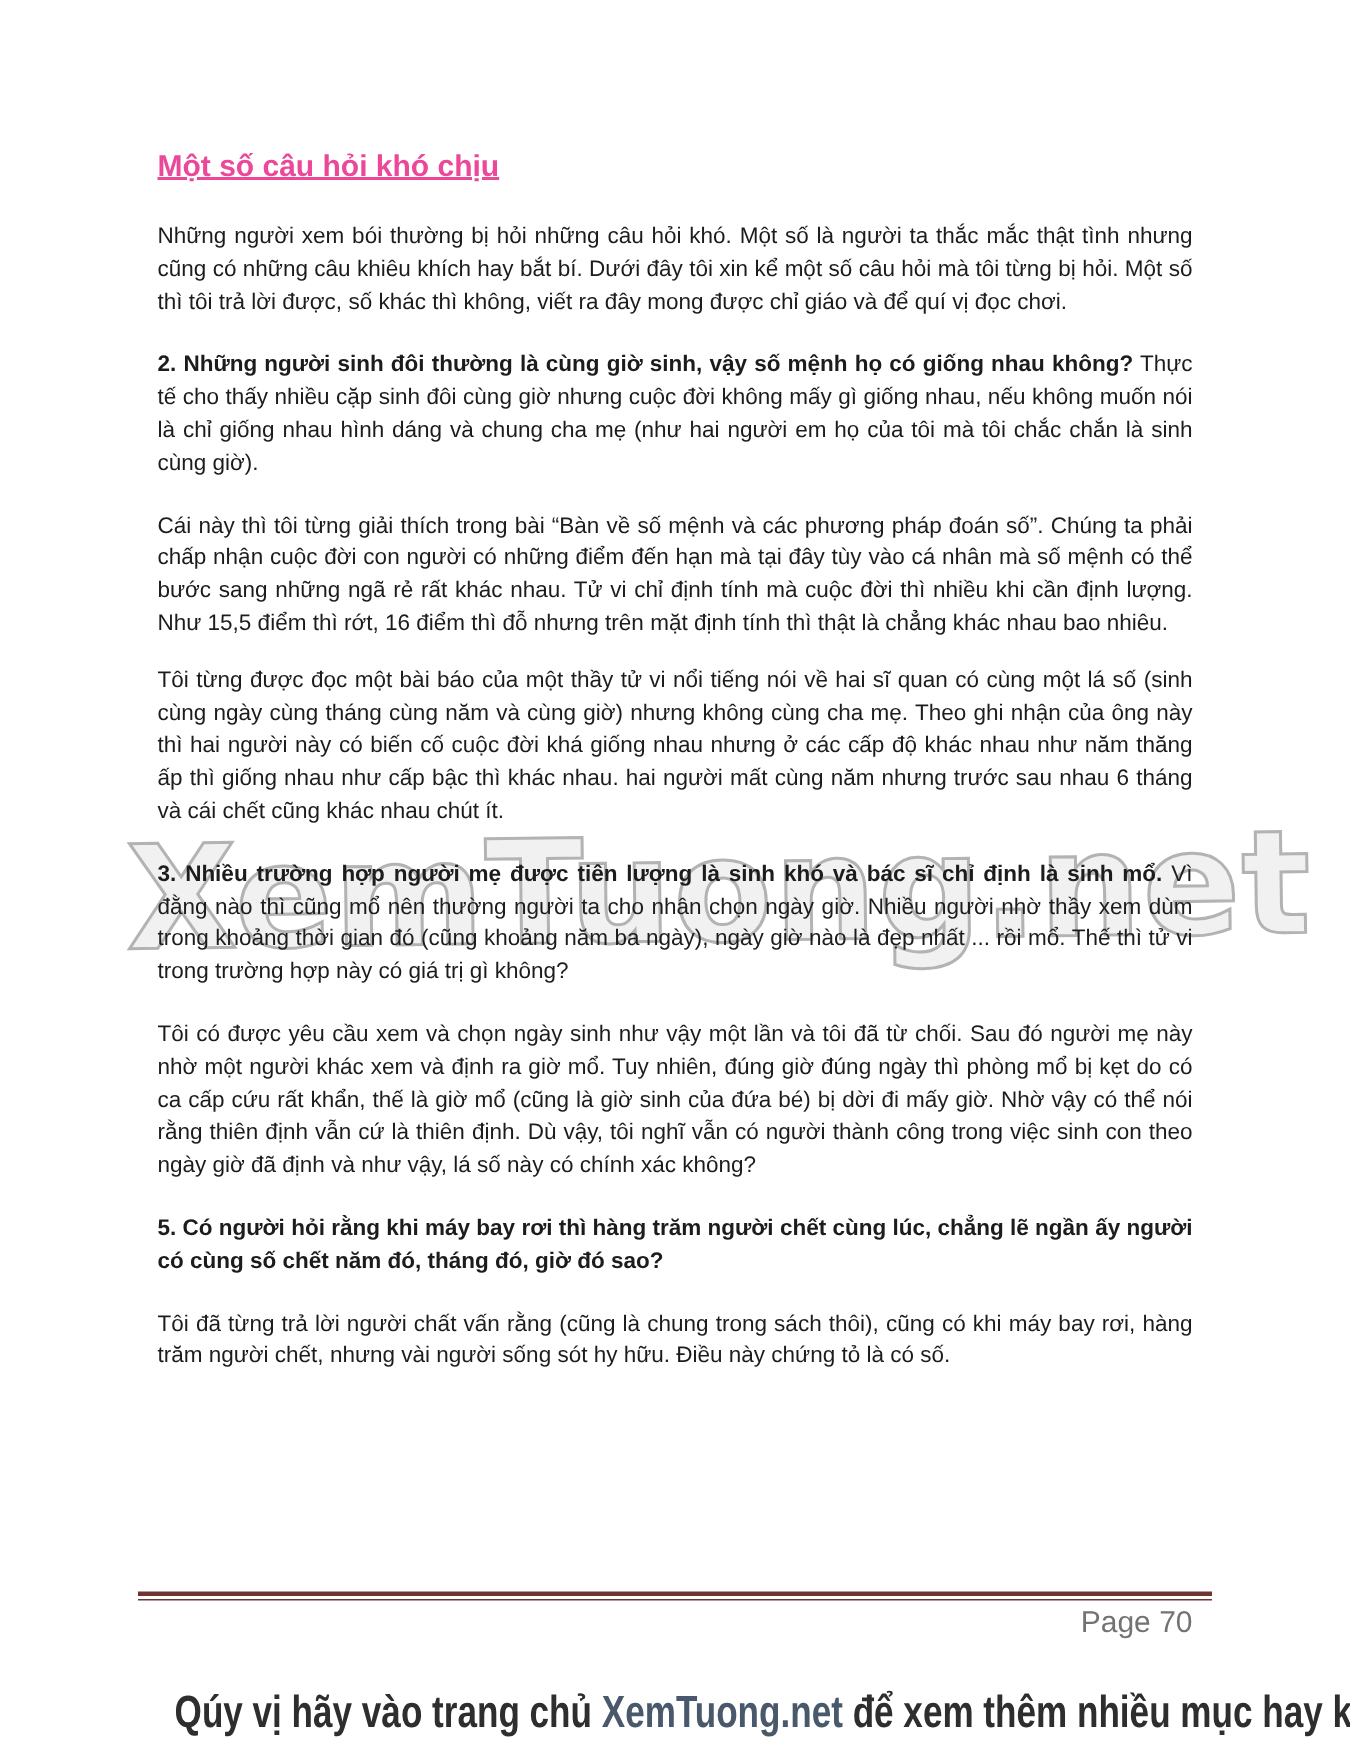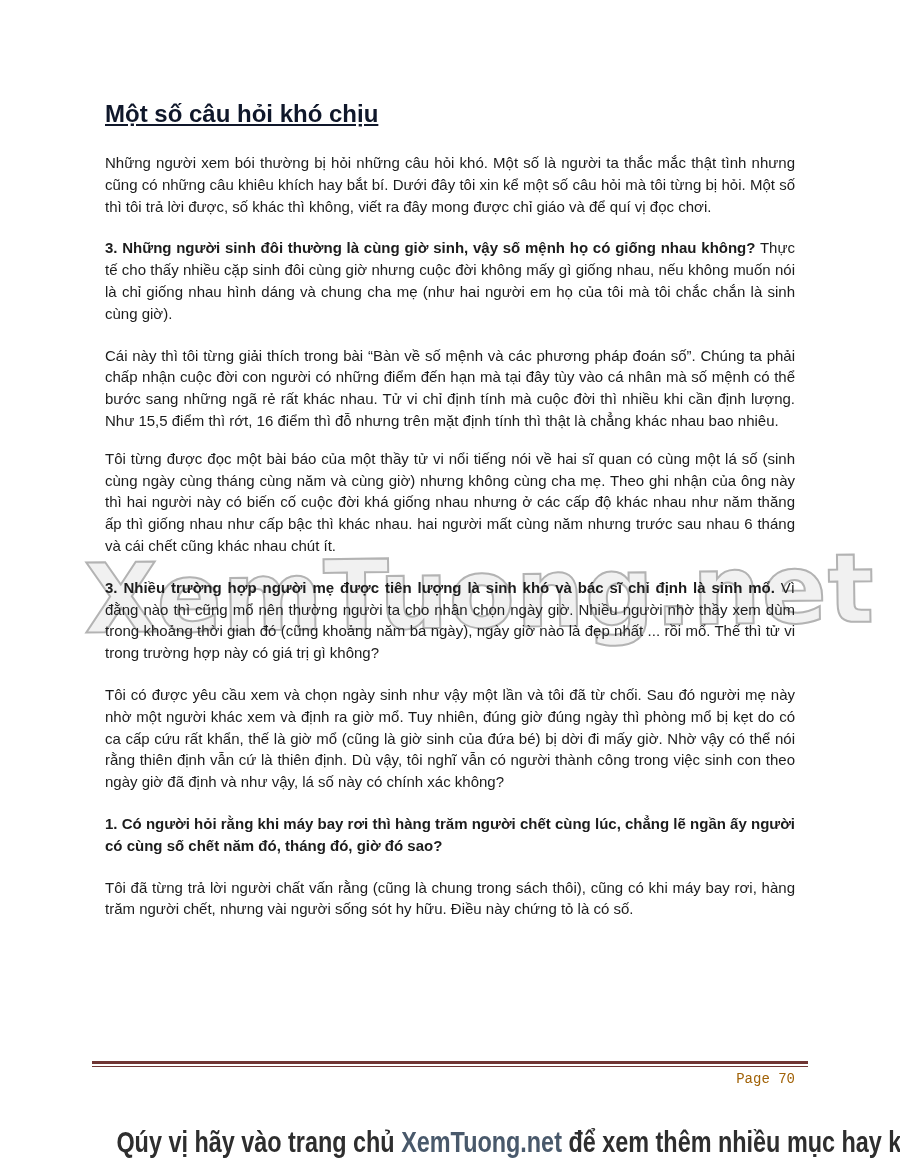--- a/index.html
+++ b/index.html
@@ -13,34 +13,34 @@
     font-family:"DejaVu Sans",sans-serif;font-weight:bold;font-size:96px;letter-spacing:1px;
     color:#f1f1f1;-webkit-text-stroke:2px #b3b3b3;text-stroke:2px #b3b3b3;
     transform:rotate(-0.8deg);
   }
   .content{
     position:absolute;left:105px;right:105px;top:100px;z-index:2;
     color:#1c1c1c;
   }
   .doc-title{
     margin:0 0 24px 0;
-    font-size:24px;font-weight:bold;color:#0f172a;text-decoration:underline;
+    font-size:20px;font-weight:bold;color:#ec4899;text-decoration:underline;
   }
   .content p{
     margin:20px 0 0 0;font-size:15px;line-height:21.8px;text-align:justify;
   }
   .content p.tight{margin-top:16px;}
   .content p span.b{font-weight:bold;}
   .footer-rule{
     position:absolute;left:92px;right:92px;top:1061px;height:2px;z-index:2;
     border-top:3px solid #6f3533;border-bottom:1px solid #6f3533;background:#fff;
   }
   .page-number{
     position:absolute;right:105px;top:1071px;z-index:2;
-    font-family:Liberation Mono, monospace;font-size:14px;color:#a16207;
+    font-family:Liberation Sans, sans-serif;font-size:20px;color:#737373;
   }
   .banner{
     position:absolute;left:0;right:0;bottom:6px;z-index:2;text-align:center;
   }
   .banner-inner{
     display:inline-block;transform:scaleX(0.78);transform-origin:center;
     font-size:30px;font-weight:bold;color:#2e2e2e;white-space:nowrap;
   }
   .banner-inner .brand{color:#49596b;}
 </style>
@@ -48,26 +48,26 @@
 <body>
 
 <div class="page">
 
   <div class="watermark">XemTuong.net</div>
 
   <div class="content">
     <h1 class="doc-title">Một số câu hỏi khó chịu</h1>
     <div>
         <p class="tight"><span>Những người xem bói thường bị hỏi những câu hỏi khó. Một số là người ta thắc mắc thật tình nhưng cũng có những câu khiêu khích hay bắt bí. Dưới đây tôi xin kể một số câu hỏi mà tôi từng bị hỏi. Một số thì tôi trả lời được, số khác thì không, viết ra đây mong được chỉ giáo và để quí vị đọc chơi.</span></p>
-        <p><span class="b">3. Những người sinh đôi thường là cùng giờ sinh, vậy số mệnh họ có giống nhau không?</span><span> Thực tế cho thấy nhiều cặp sinh đôi cùng giờ nhưng cuộc đời không mấy gì giống nhau, nếu không muốn nói là chỉ giống nhau hình dáng và chung cha mẹ (như hai người em họ của tôi mà tôi chắc chắn là sinh cùng giờ).</span></p>
+        <p><span class="b">2. Những người sinh đôi thường là cùng giờ sinh, vậy số mệnh họ có giống nhau không?</span><span> Thực tế cho thấy nhiều cặp sinh đôi cùng giờ nhưng cuộc đời không mấy gì giống nhau, nếu không muốn nói là chỉ giống nhau hình dáng và chung cha mẹ (như hai người em họ của tôi mà tôi chắc chắn là sinh cùng giờ).</span></p>
         <p><span>Cái này thì tôi từng giải thích trong bài “Bàn về số mệnh và các phương pháp đoán số”. Chúng ta phải chấp nhận cuộc đời con người có những điểm đến hạn mà tại đây tùy vào cá nhân mà số mệnh có thể bước sang những ngã rẻ rất khác nhau. Tử vi chỉ định tính mà cuộc đời thì nhiều khi cần định lượng. Như 15,5 điểm thì rớt, 16 điểm thì đỗ nhưng trên mặt định tính thì thật là chẳng khác nhau bao nhiêu.</span></p>
         <p class="tight"><span>Tôi từng được đọc một bài báo của một thầy tử vi nổi tiếng nói về hai sĩ quan có cùng một lá số (sinh cùng ngày cùng tháng cùng năm và cùng giờ) nhưng không cùng cha mẹ. Theo ghi nhận của ông này thì hai người này có biến cố cuộc đời khá giống nhau nhưng ở các cấp độ khác nhau như năm thăng ấp thì giống nhau như cấp bậc thì khác nhau.  hai người mất cùng năm nhưng trước sau nhau 6 tháng và cái chết cũng khác nhau chút ít.</span></p>
         <p><span class="b">3. Nhiều trường hợp người mẹ được tiên lượng là sinh khó và bác sĩ chỉ định là sinh mổ.</span><span> Vì đằng nào thì cũng mổ nên thường người ta cho nhân chọn ngày giờ. Nhiều người nhờ thầy xem dùm trong khoảng thời gian đó (cũng khoảng năm ba ngày), ngày giờ nào là đẹp nhất ... rồi mổ. Thế thì tử vi trong trường hợp này có giá trị gì không?</span></p>
         <p><span>Tôi có được yêu cầu xem và chọn ngày sinh như vậy một lần và tôi đã từ chối. Sau đó người mẹ này nhờ một người khác xem và định ra giờ mổ. Tuy nhiên, đúng giờ đúng ngày thì phòng mổ bị kẹt do có ca cấp cứu rất khẩn, thế là giờ mổ (cũng là giờ sinh của đứa bé) bị dời đi mấy giờ. Nhờ vậy có thể nói rằng thiên định vẫn cứ là thiên định. Dù vậy, tôi nghĩ vẫn có người thành công trong việc sinh con theo ngày giờ đã định và như vậy, lá số này có chính xác không?</span></p>
-        <p><span class="b">1. Có người hỏi rằng khi máy bay rơi thì hàng trăm người chết cùng lúc, chẳng lẽ ngần ấy người có cùng số chết năm đó, tháng đó, giờ đó sao?</span></p>
+        <p><span class="b">5. Có người hỏi rằng khi máy bay rơi thì hàng trăm người chết cùng lúc, chẳng lẽ ngần ấy người có cùng số chết năm đó, tháng đó, giờ đó sao?</span></p>
         <p><span>Tôi đã từng trả lời người chất vấn rằng (cũng là chung trong sách thôi), cũng có khi máy bay rơi, hàng trăm người chết, nhưng vài người sống sót hy hữu. Điều này chứng tỏ là có số.</span></p>
       </div>
   </div>
 
   <div class="footer-rule"></div>
   <div class="page-number">Page 70</div>
 
   <div class="banner">
     <span class="banner-inner"><span>Qúy vị hãy vào trang chủ </span><span class="brand">XemTuong.net</span><span> để xem thêm nhiều mục hay khác</span></span>
   </div>

